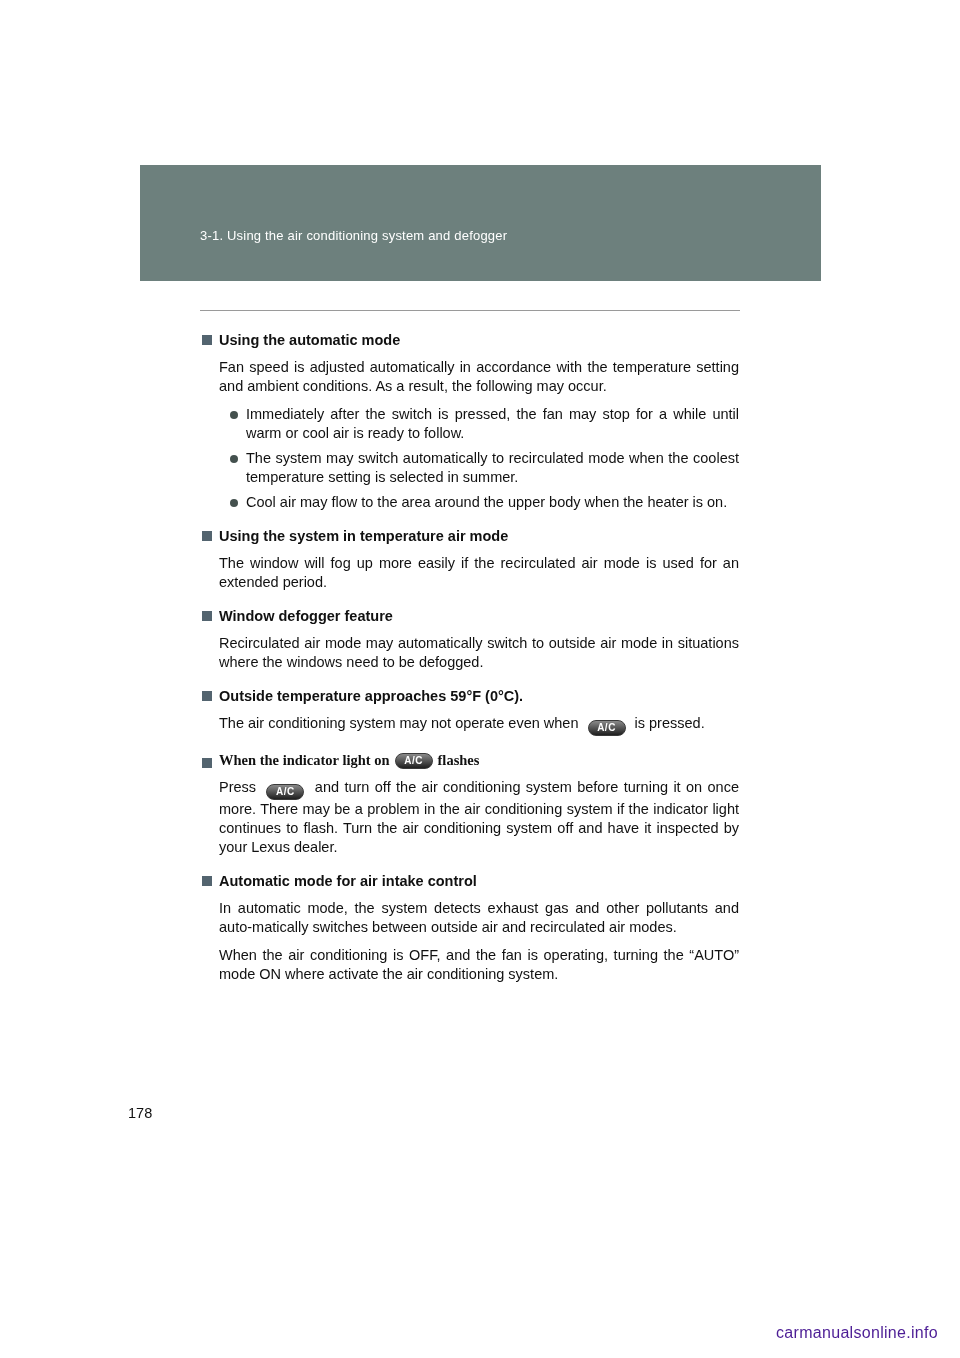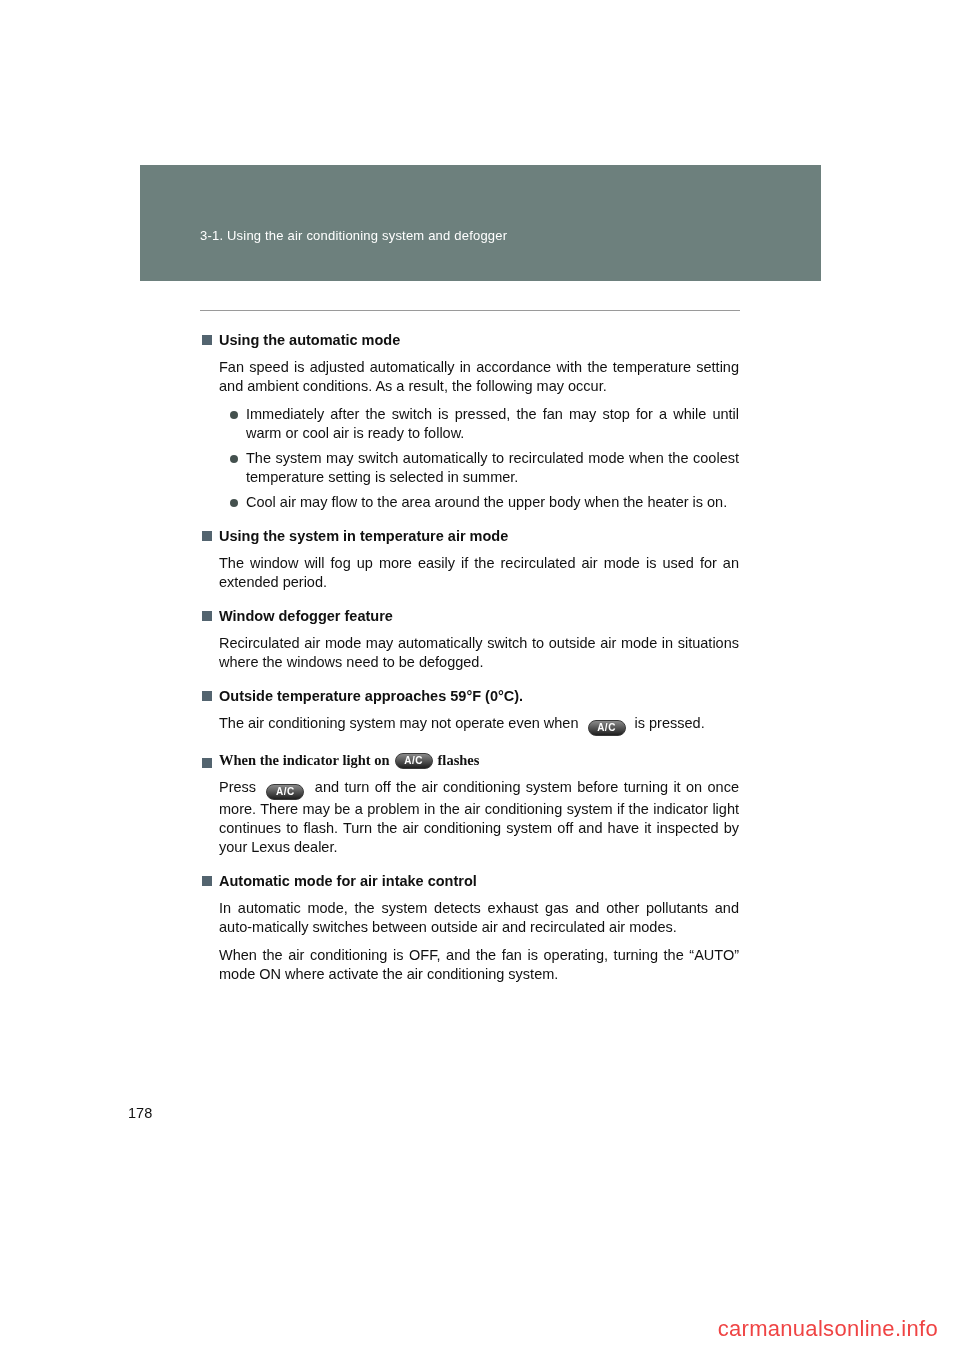--- a/index.html
+++ b/index.html
@@ -52,21 +52,21 @@
     line-height:14px; vertical-align:-3px; margin:0 5px;
     letter-spacing:0.5px;
   }
   .hflex { display:flex; align-items:center; flex-wrap:wrap; }
   .hflex .hpart { margin-right:0;font-family:Liberation Serif, serif; }
   .page-number {
     position:absolute; left:128px; top:1105px; font-size:14.5px; color:#111;
   }
   .watermark {
     position:absolute; right:22px; bottom:16px;
-    font-size:22px; color:#ef4444; letter-spacing:0.3px;
+    font-size:16px; color:#4c1d95; letter-spacing:0.3px;
   }
 </style>
 </head>
 <body>
 
 <div class="page">
 
   <div class="header-band">
     <div class="crumb">3-1. Using the air conditioning system and defogger</div>
   </div>

